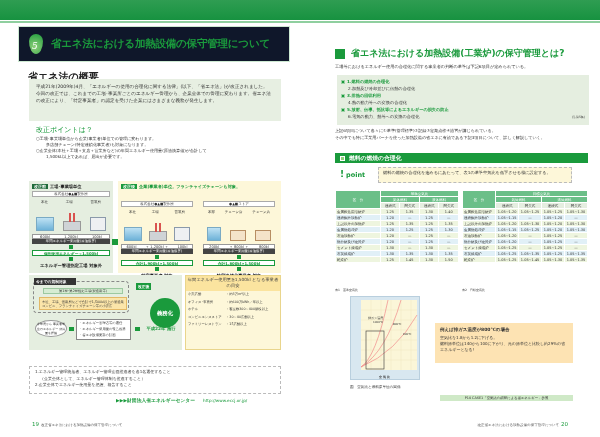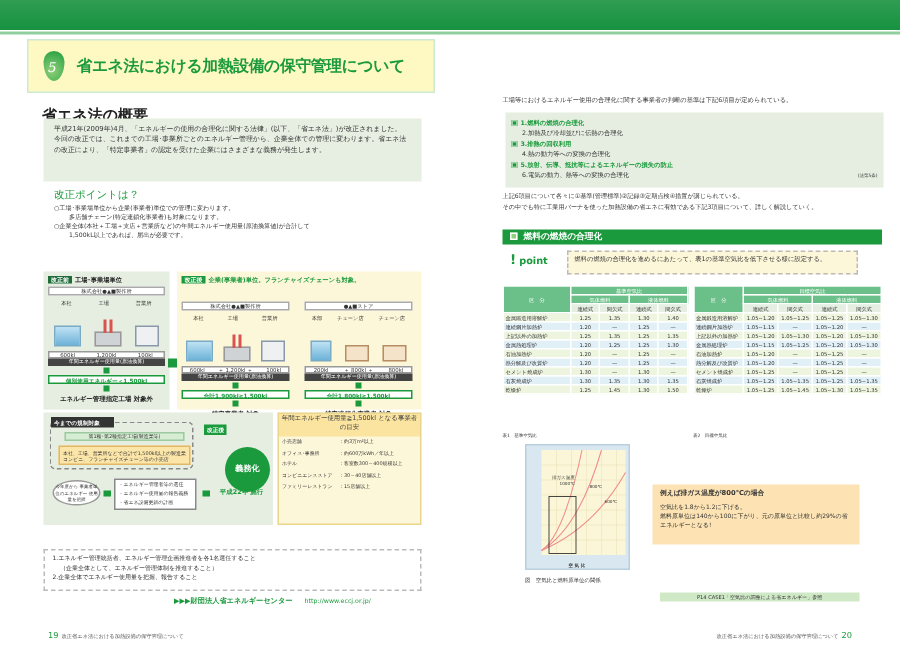--- a/index.html
+++ b/index.html
@@ -2,21 +2,21 @@
 <html><head>
 <meta charset="utf-8">
 <style>
 *{box-sizing:border-box;margin:0;padding:0}
 body{width:600px;height:437px;background:#fff;font-family:"DejaVu Sans",sans-serif;color:#333;overflow:hidden;position:relative;font-size:4px}
 .topbar{position:absolute;left:0;top:0;width:600px;height:20px;background:linear-gradient(#2f9d52,#179240);}
 .topbar:after{content:"";position:absolute;left:0;bottom:-3px;width:100%;height:2px;background:#8fcf9f}
 .page{position:absolute;top:24px;height:413px}
 .left{left:0;width:300px}
 .right{left:300px;width:300px}
-.titlebox{position:absolute;left:18px;top:2px;width:272px;height:36px;border:1px solid #cde9d2;background:#fef9c3;display:flex;align-items:center}
+.titlebox{position:absolute;left:18px;top:2px;width:272px;height:36px;border:1px solid #cde9d2;background:#0f172a;display:flex;align-items:center}
 .drop{width:14px;height:20px;margin-left:10px;background:radial-gradient(circle at 40% 65%,#8fd07a,#1c9b3b);border-radius:50% 50% 50% 50%/35% 35% 65% 65%;position:relative}
 .drop:after{content:"5";position:absolute;left:3px;top:7px;color:#fff;font-style:italic;font-size:9px;font-family:"DejaVu Serif",serif}
 .title{color:#1a9a3c;font-weight:bold;font-size:10.5px;margin-left:8px;letter-spacing:-.2px}
 .h2{position:absolute;left:28px;top:46px;font-weight:bold;font-size:10px;color:#222}
 .intro{position:absolute;left:29px;top:55px;width:252px;height:42px;background:#e7efe2;padding:4px 7px;font-size:4.6px;line-height:7px;color:#333}
 .h3{position:absolute;left:36px;top:101px;color:#1a9a3c;font-weight:normal;font-size:7px}
 .bullets{position:absolute;left:36px;top:112px;width:250px;font-size:4.1px;line-height:6px}
 .bullets .indent{padding-left:10px}
 .diag{position:absolute;top:157px;height:92px}
 .before{left:29px;width:84px;background:#e5eee0}
@@ -233,20 +233,24 @@
   <div class="oblig">
     <div>1.エネルギー管理統括者、エネルギー管理企画推進者を各1名選任すること</div>
     <div style="padding-left:5px">（企業全体として、エネルギー管理体制を推進すること）</div>
     <div>2.企業全体でエネルギー使用量を把握、報告すること</div>
   </div>
   <div class="eccj"><span style="margin:0;font-weight:bold;font-size:4.8px">▶▶▶財団法人省エネルギーセンター</span><span>http://www.eccj.or.jp/</span></div>
   <div class="pnum" style="left:30px"><b>19</b><span>改正省エネ法における加熱設備の保守管理について</span></div>
 </div>
 
 <div class="page right">
+  <div class="rtitle">
+      <div class="sq"></div>
+      <span>省エネ法における加熱設備(工業炉)の保守管理とは?</span>
+    </div>
   <div class="rintro">工場等におけるエネルギー使用の合理化に関する事業者の判断の基準は下記6項目が定められている。</div>
   <div class="items">
     <div class="hi"><span class="box"></span><span>1.燃料の燃焼の合理化</span></div>
     <div class="ind">2.加熱及び冷却並びに伝熱の合理化</div>
     <div class="hi"><span class="box"></span><span>3.排熱の回収利用</span></div>
     <div class="ind">4.熱の動力等への変換の合理化</div>
     <div class="hi"><span class="box"></span><span>5.放射、伝導、抵抗等によるエネルギーの損失の防止</span></div>
     <div class="ind">6.電気の動力、熱等への変換の合理化</div>
     <span class="note">(法第5条)</span>
   </div>

